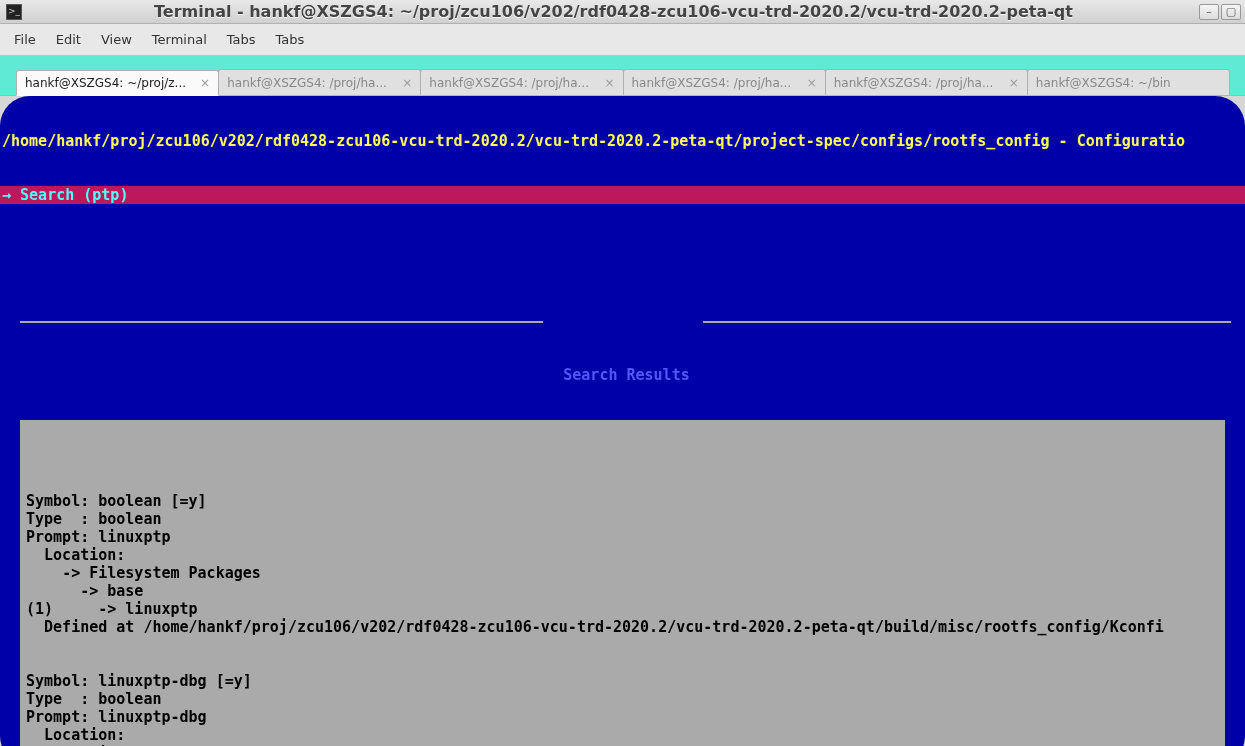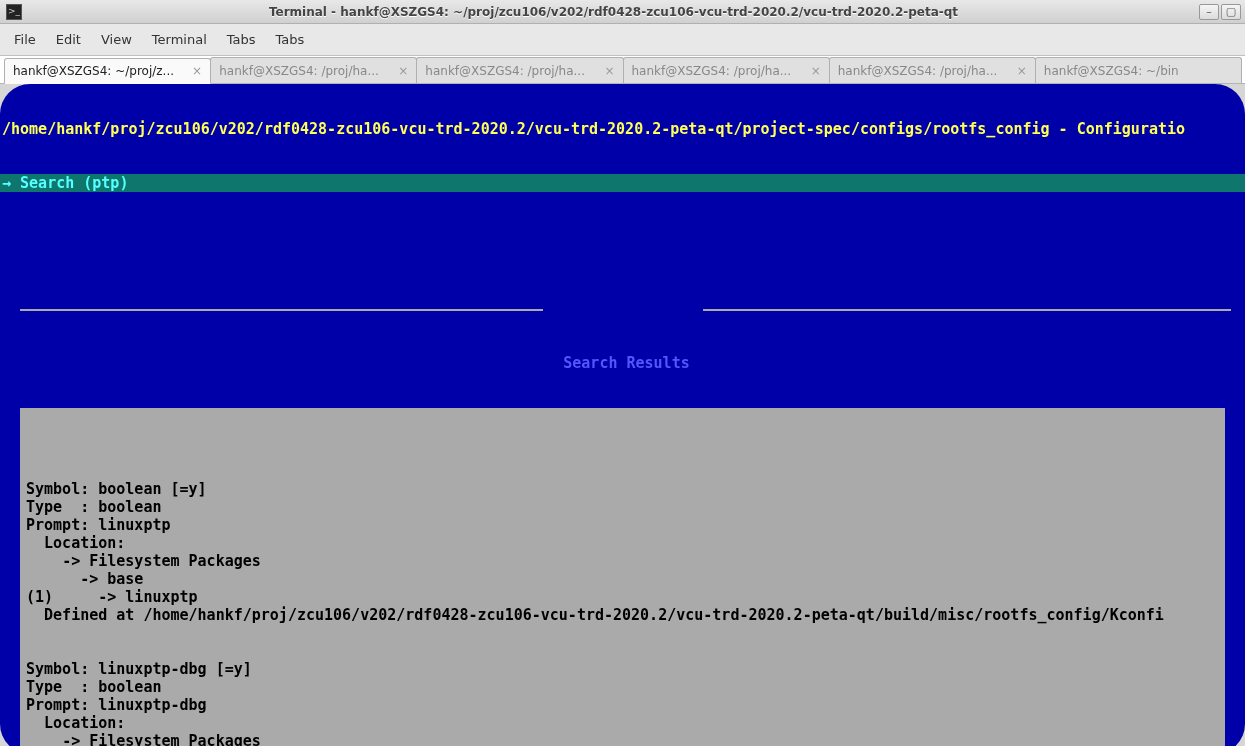--- a/index.html
+++ b/index.html
@@ -26,21 +26,21 @@
     margin: 0 6px;
     background: #222;
     border: 1px solid #555;
     display: flex; align-items: center; justify-content: center;
   }
   .titlebar .app-icon span { color:#ccc; font-size:9px; line-height:1; }
   .titlebar .title {
     flex: 1;
     text-align: center;
     font-weight: bold;
-    font-size: 12px;
+    font-size: 16px;
     color: #444;
     text-shadow: 0 1px 0 #fff;
   }
   .titlebar .win-controls {
     display: flex;
     gap: 2px;
     margin-right: 4px;
   }
   .titlebar .win-btn {
     width: 20px; height: 16px;
@@ -62,25 +62,25 @@
     gap: 4px;
   }
   .menubar .menu-item {
     padding: 2px 8px;
     font-size: 13px;
     color: #333;
     cursor: default;
   }
   
   .tabbar {
-    height: 28px;
-    background: #ffffff;
+    height: 40px;
+    background: #5eead4;
     display: flex;
     align-items: flex-end;
-    padding: 0 4px;
+    padding: 0 16px;
     gap: 0;
     border-bottom: 1px solid #b4b4b4;
   }
   .tabbar .tab {
     flex: 1;
     height: 26px;
     background: #e0e0e0;
     border: 1px solid #b0b0b0;
     border-bottom: none;
     border-radius: 3px 3px 0 0;
@@ -118,21 +118,21 @@
     font-size: 15px;
     line-height: 18px;
     height: calc(746px - 24px - 24px - 28px);
     white-space: pre;
     overflow: hidden;
     font-weight: bold;
     border-radius: 30px;
   }
   .term-row { height: 18px; }
   .header-line { color: #ffff55; background:#0000a8; padding-left:2px;}
-  .sub-line { color:#54ffff; background:#0f766e; padding-left:2px;}
+  .sub-line { color:#54ffff; background:#be185d; padding-left:2px;}
   .arrow { color:#54ffff; }
   .frame-top {
     color:#aaaaaa;
     position: relative;
     height:18px;
   }
   .frame-top .rule-left, .frame-top .rule-right {
     position:absolute; top:9px; border-top:2px solid #aaaaaa;
   }
   .frame-top .rule-left { left:10px; right:calc(50% + 80px); }

